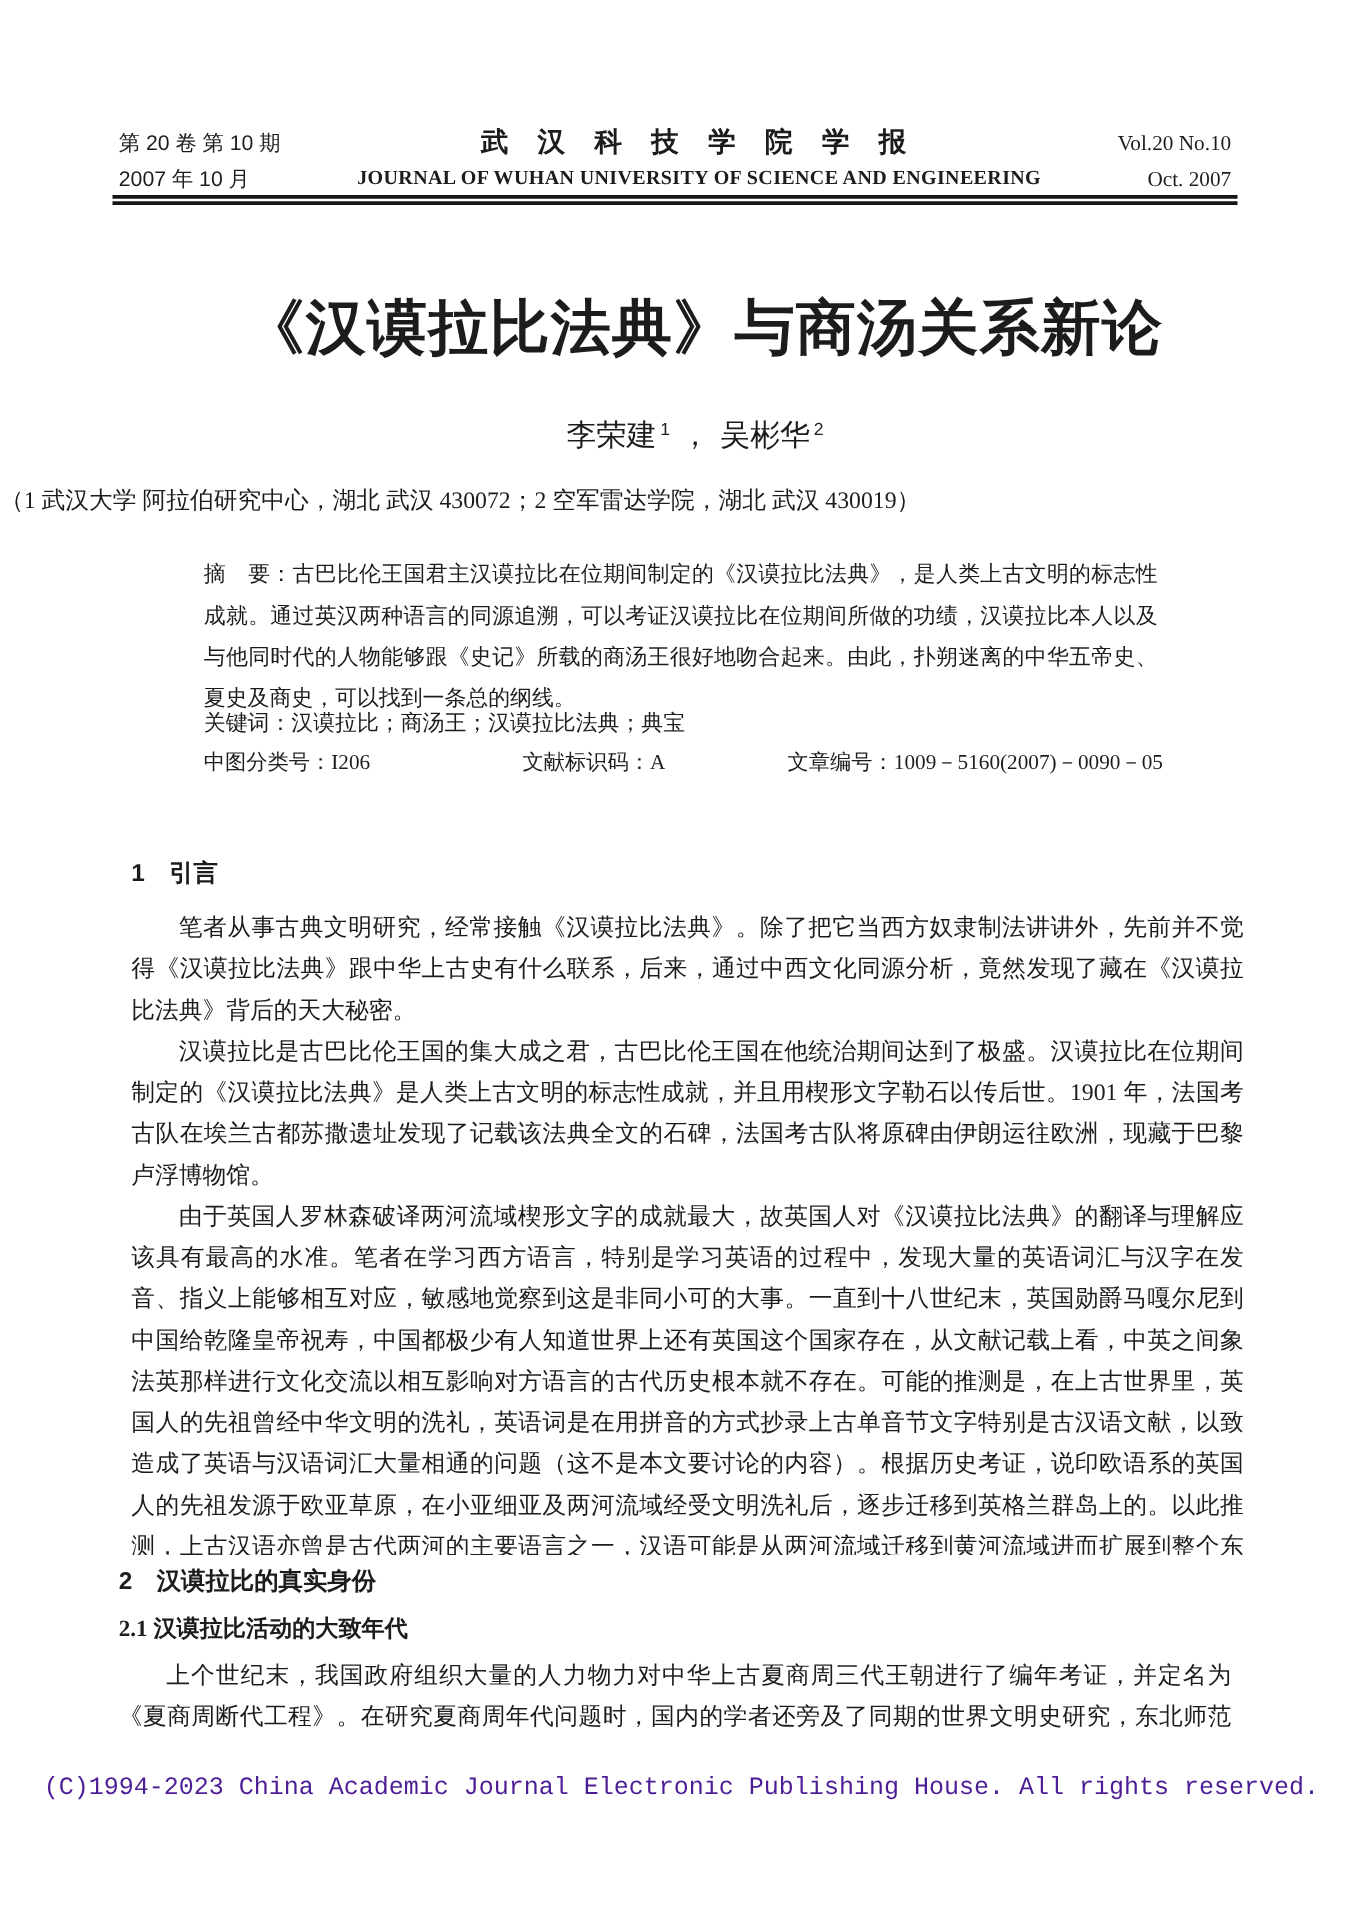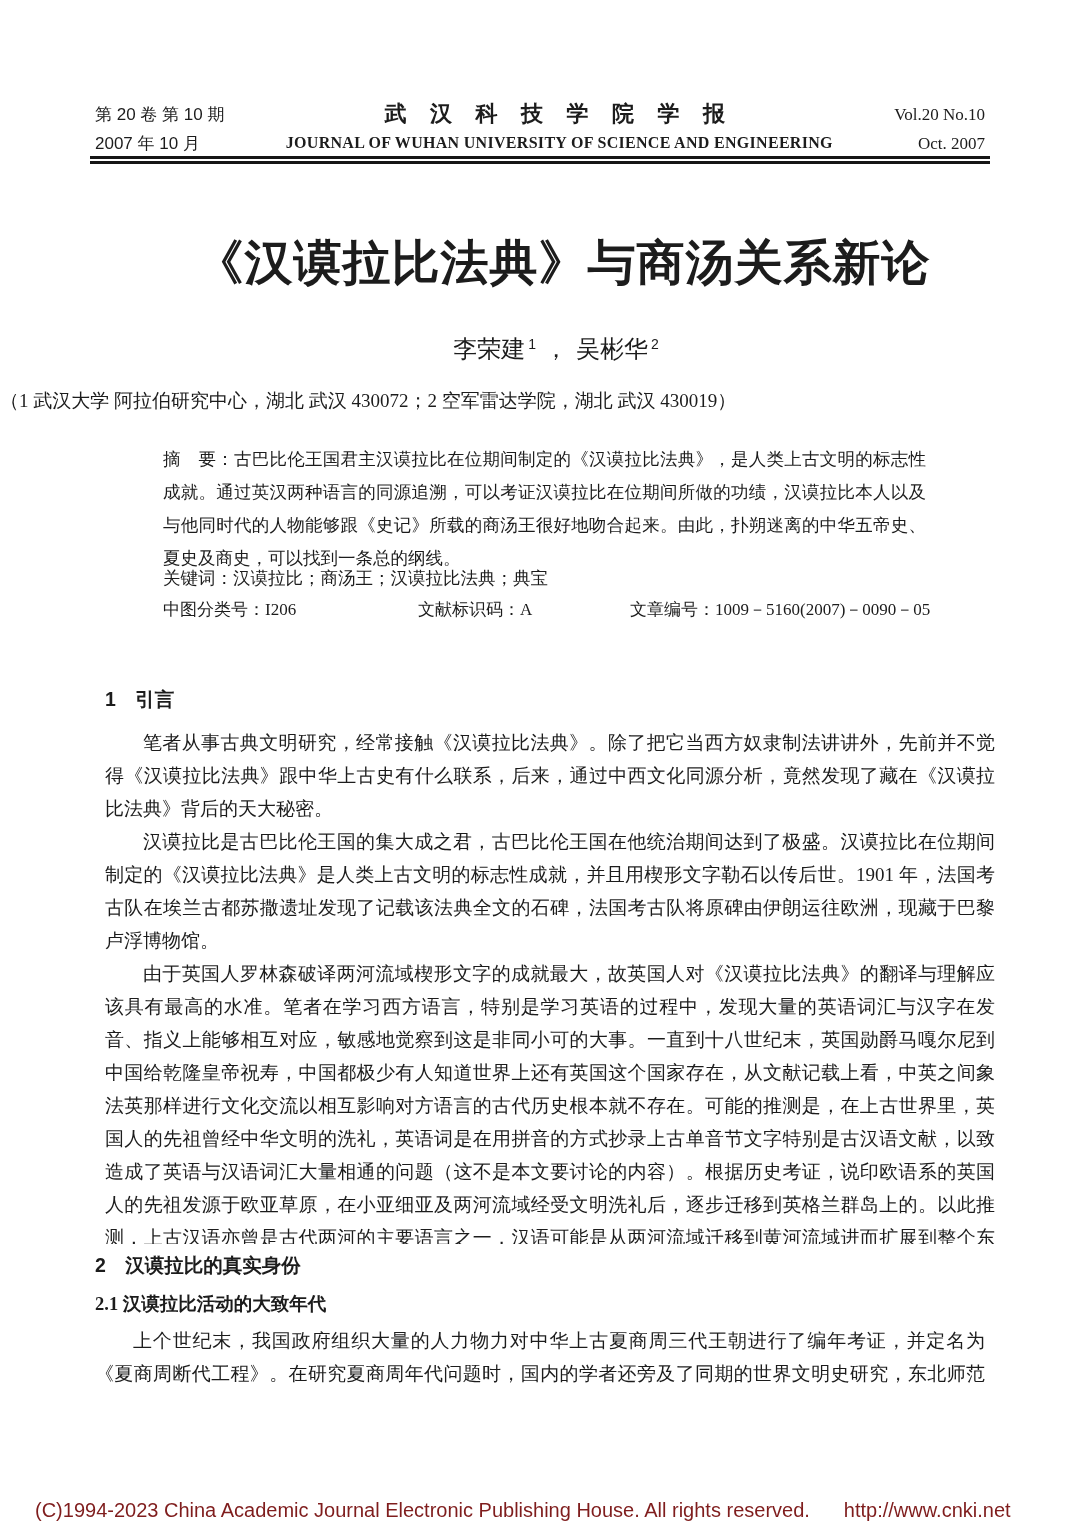--- a/index.html
+++ b/index.html
@@ -83,23 +83,23 @@
     text-align:left;
   }
   
   .footnote{
     position:absolute;top:1392px;left:95px;width:890px;
     font-size:16.5px;line-height:28px;
   }
   .fn-rule{width:272px;height:0;border-top:2px solid #222;margin-bottom:7px;}
   
   .copyright{
-    position:absolute;top:1497px;left:35px;width:1010px;
-    color:#7f1d1d;font-size:20px;line-height:26px;white-space:nowrap;
-    font-family:Liberation Sans, sans-serif;
+    position:absolute;top:1418px;left:35px;width:1010px;
+    color:#4c1d95;font-size:20px;line-height:26px;white-space:nowrap;
+    font-family:Liberation Mono, monospace;
   }
   .copyright .url{margin-left:34px;}
 </style>
 </head>
 <body>
 
 <div class="page">
 
   <header class="jheader">
     <div class="jh-left">

